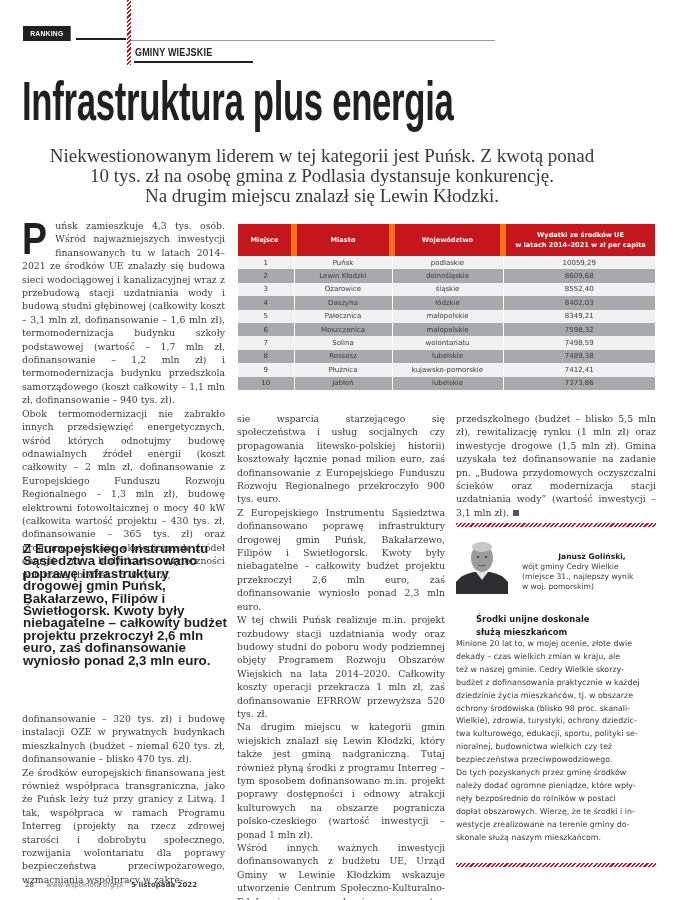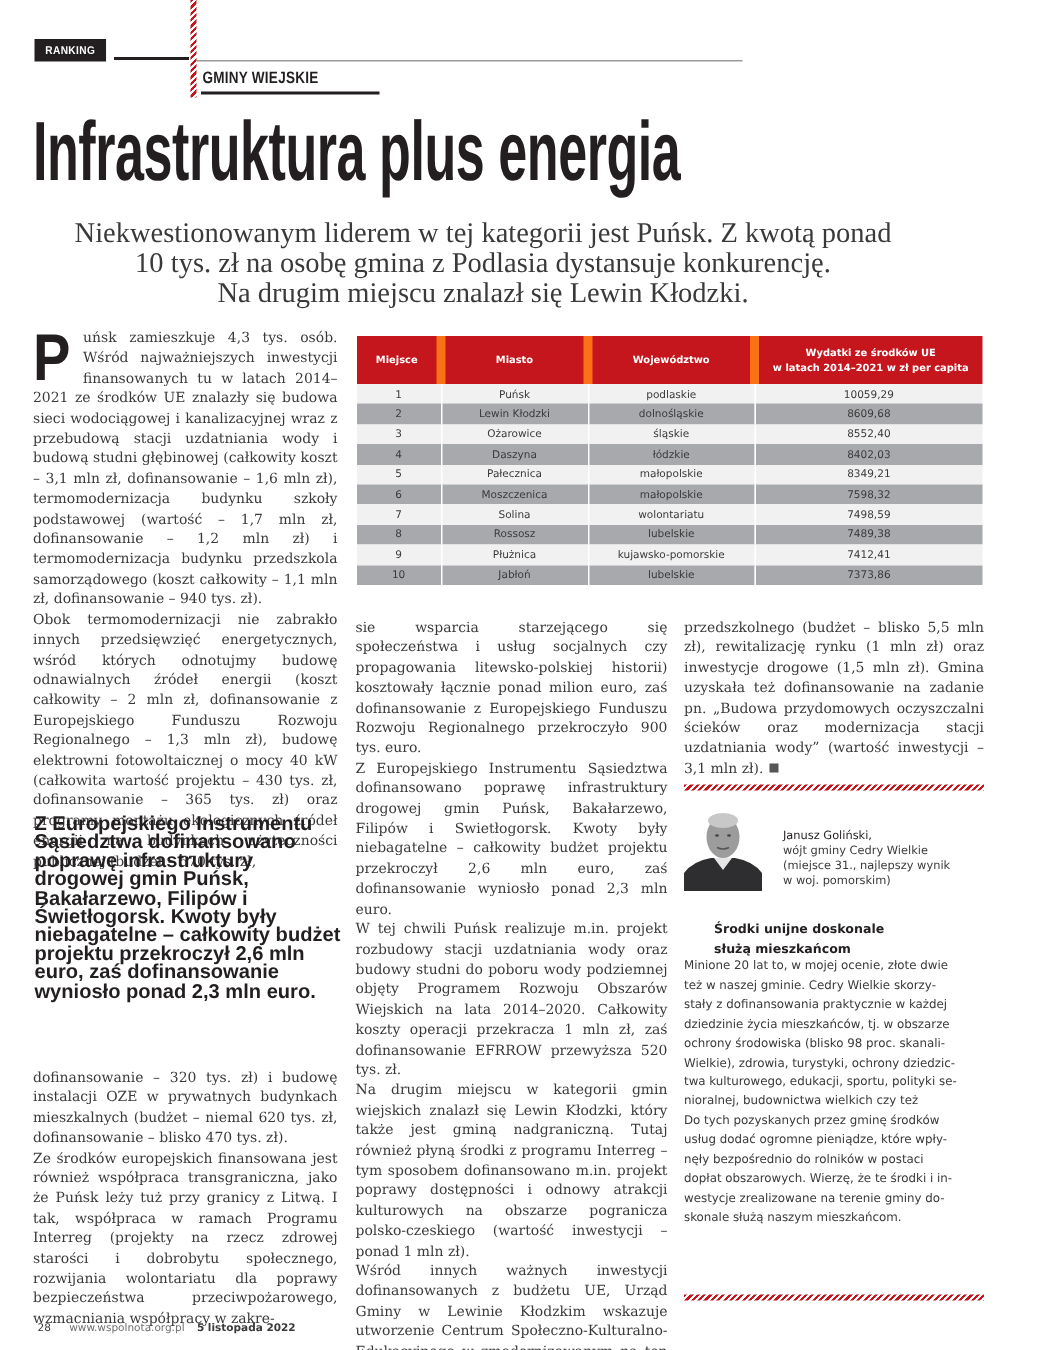--- a/index.html
+++ b/index.html
@@ -42,21 +42,21 @@
   .rank-table tr.odd td { background: #f1f1f2; }
   .rank-table tr.even td { background: #a7a9ac; }
 
   
   .hatch-h { position: absolute; left: 456px; width: 200px; height: 4px;
     background: repeating-linear-gradient(135deg, #c4161c 0 1.5px, #ffffff 1.5px 3px); }
   .hatch-h.top { top: 523px; }
   .hatch-h.bottom { top: 863px; }
   .portrait { position: absolute; left: 456px; top: 536px; width: 52px; height: 58px; background: #ffffff; overflow: hidden; }
   .interviewee { position: absolute; left: 522px; top: 552px; width: 140px; font-family: "DejaVu Sans", sans-serif; font-size: 7.6px; line-height: 10px; color: #3a3a3a; }
-  .interviewee .name { font-weight: normal; color: #231f20; }
+  .interviewee .name { font-weight: bold; color: #231f20; text-align: center; }
   .interview-title { position: absolute; left: 456px; top: 613px; width: 210px; font-family: "DejaVu Sans", sans-serif; font-weight: bold; font-size: 8.4px; line-height: 13px; color: #231f20; margin-left: 20px; }
   .interview-body { position: absolute; left: 456px; top: 638px; width: 205px; font-family: "DejaVu Sans", sans-serif; font-size: 7.9px; line-height: 12.9px; color: #3a3a3a; }
   .interview-body p { white-space: nowrap; }
 
   
   .footer { position: absolute; left: 25px; top: 881px; font-family: "DejaVu Sans", sans-serif; font-size: 7px; color: #3a3a3a; white-space: nowrap; }
   .footer .page { font-weight: normal; margin-right: 10px; }
   .footer .url { color: #6d6e71; margin-right: 6px; }
   .footer .date { font-weight: bold; }
   .end-mark { display: inline-block; width: 6px; height: 6px; background: #555; margin-left: 4px; vertical-align: middle; }
@@ -194,29 +194,31 @@
   <div>wójt gminy Cedry Wielkie</div>
   <div>(miejsce 31., najlepszy wynik</div>
   <div>w woj. pomorskim)</div>
 </div>
 <div class="interview-title">
   <div>Środki unijne doskonale</div>
   <div>służą mieszkańcom</div>
 </div>
 <div class="interview-body">
   <p>Minione 20 lat to, w mojej ocenie, złote dwie</p>
+  <p>dekady – czas wielkich zmian w kraju, ale</p>
   <p>też w naszej gminie. Cedry Wielkie skorzy-</p>
-  <p>stały z dofinansowania praktycznie w każdej</p>
+  <p>budżet z dofinansowania praktycznie w każdej</p>
   <p>dziedzinie życia mieszkańców, tj. w obszarze</p>
   <p>ochrony środowiska (blisko 98 proc. skanali-</p>
   <p>Wielkie), zdrowia, turystyki, ochrony dziedzic-</p>
   <p>twa kulturowego, edukacji, sportu, polityki se-</p>
   <p>nioralnej, budownictwa wielkich czy też</p>
+  <p>bezpieczeństwa przeciwpowodziowego.</p>
   <p>Do tych pozyskanych przez gminę środków</p>
-  <p>usług dodać ogromne pieniądze, które wpły-</p>
+  <p>należy dodać ogromne pieniądze, które wpły-</p>
   <p>nęły bezpośrednio do rolników w postaci</p>
   <p>dopłat obszarowych. Wierzę, że te środki i in-</p>
   <p>westycje zrealizowane na terenie gminy do-</p>
   <p>skonale służą naszym mieszkańcom.</p>
 </div>
 <div class="hatch-h bottom"></div>
 
 <div class="footer">
   <span class="page">28</span>
   <span class="url">www.wspolnota.org.pl</span>

